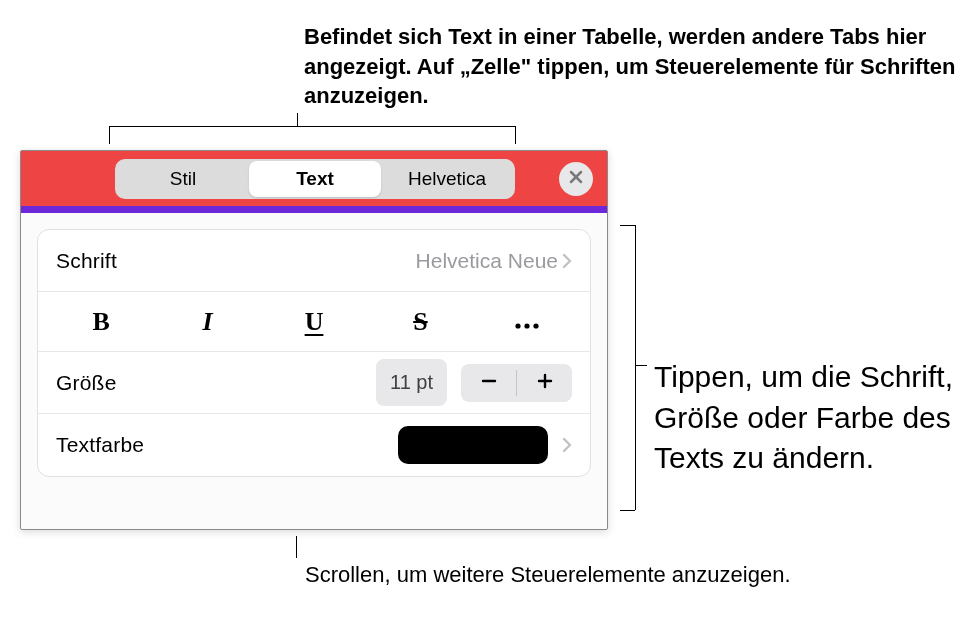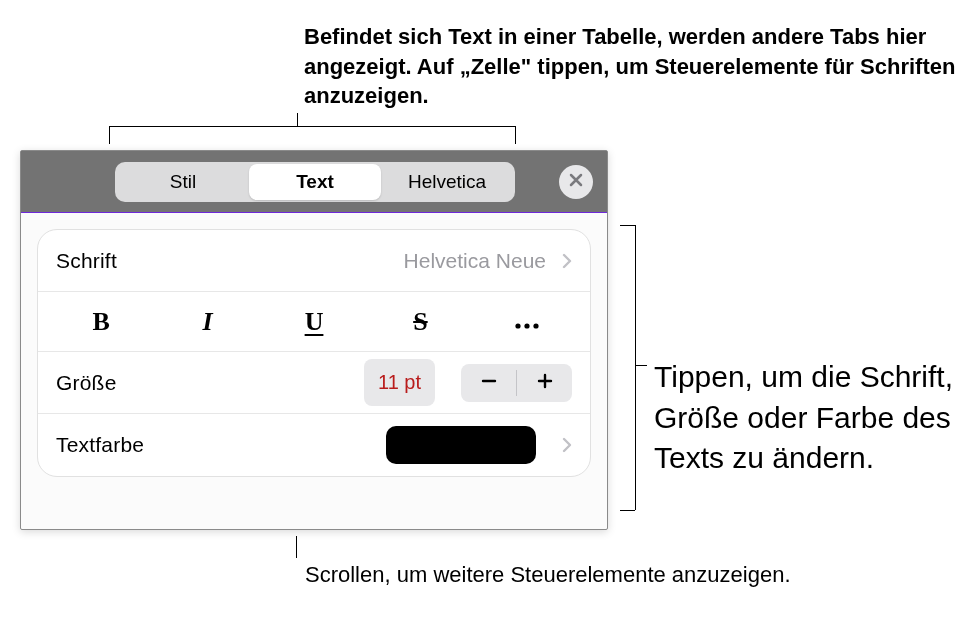--- a/index.html
+++ b/index.html
@@ -119,25 +119,25 @@
       height: 380px;
       background: #fbfbfb;
       border: 1px solid #8a8a8a;
       border-radius: 2px;
       box-shadow: 0 2px 8px rgba(0,0,0,0.15);
       display: flex;
       flex-direction: column;
     }
     .panel-header {
       height: 62px;
-      border-bottom: 1px solid #6d28d9;
+      border-bottom: 7px solid #6d28d9;
       display: flex;
       align-items: center;
       padding: 0 14px;
-      background: #737373;
+      background: #ef4444;
     }
     .segmented {
       display: flex;
       background: #dcdcdd;
       border-radius: 10px;
       padding: 2px;
       height: 40px;
       width: 400px;
       margin-left: 80px;
     }
@@ -173,21 +173,21 @@
       height: 14px;
     }
     .panel-body {
       flex: 1;
       padding: 16px;
       overflow: hidden;
     }
     .group {
       background: #fff;
       border: 1px solid #e1e1e1;
-      border-radius: 20px;
+      border-radius: 12px;
     }
     .row {
       display: flex;
       align-items: center;
       height: 62px;
       padding: 0 18px;
       border-bottom: 1px solid #e7e7e7;
     }
     .row:last-child {
       border-bottom: none;
@@ -196,21 +196,21 @@
       font-size: 21px;
       color: #000;
       letter-spacing: 0.2px;
     }
     .row-value {
       margin-left: auto;
       font-size: 21px;
       color: #9a9a9f;
       display: flex;
       align-items: center;
-      gap: 16px;
+      gap: 4px;
     }
     .chevron {
       color: #c1c1c6;
       display: flex;
       align-items: center;
     }
     .chevron svg {
       width: 10px;
       height: 16px;
     }
@@ -254,21 +254,21 @@
     }
     .more-dots svg {
       width: 26px;
       height: 8px;
     }
     .size-value {
       background: #e8e8ea;
       border-radius: 8px;
       padding: 12px 14px;
       font-size: 20px;
-      color: #b91c1c;
+      color: #404040;
       margin-right: 10px;
     }
     .stepper {
       display: flex;
       background: #e8e8ea;
       border-radius: 8px;
       height: 38px;
       overflow: hidden;
     }
     .stepper-btn {

